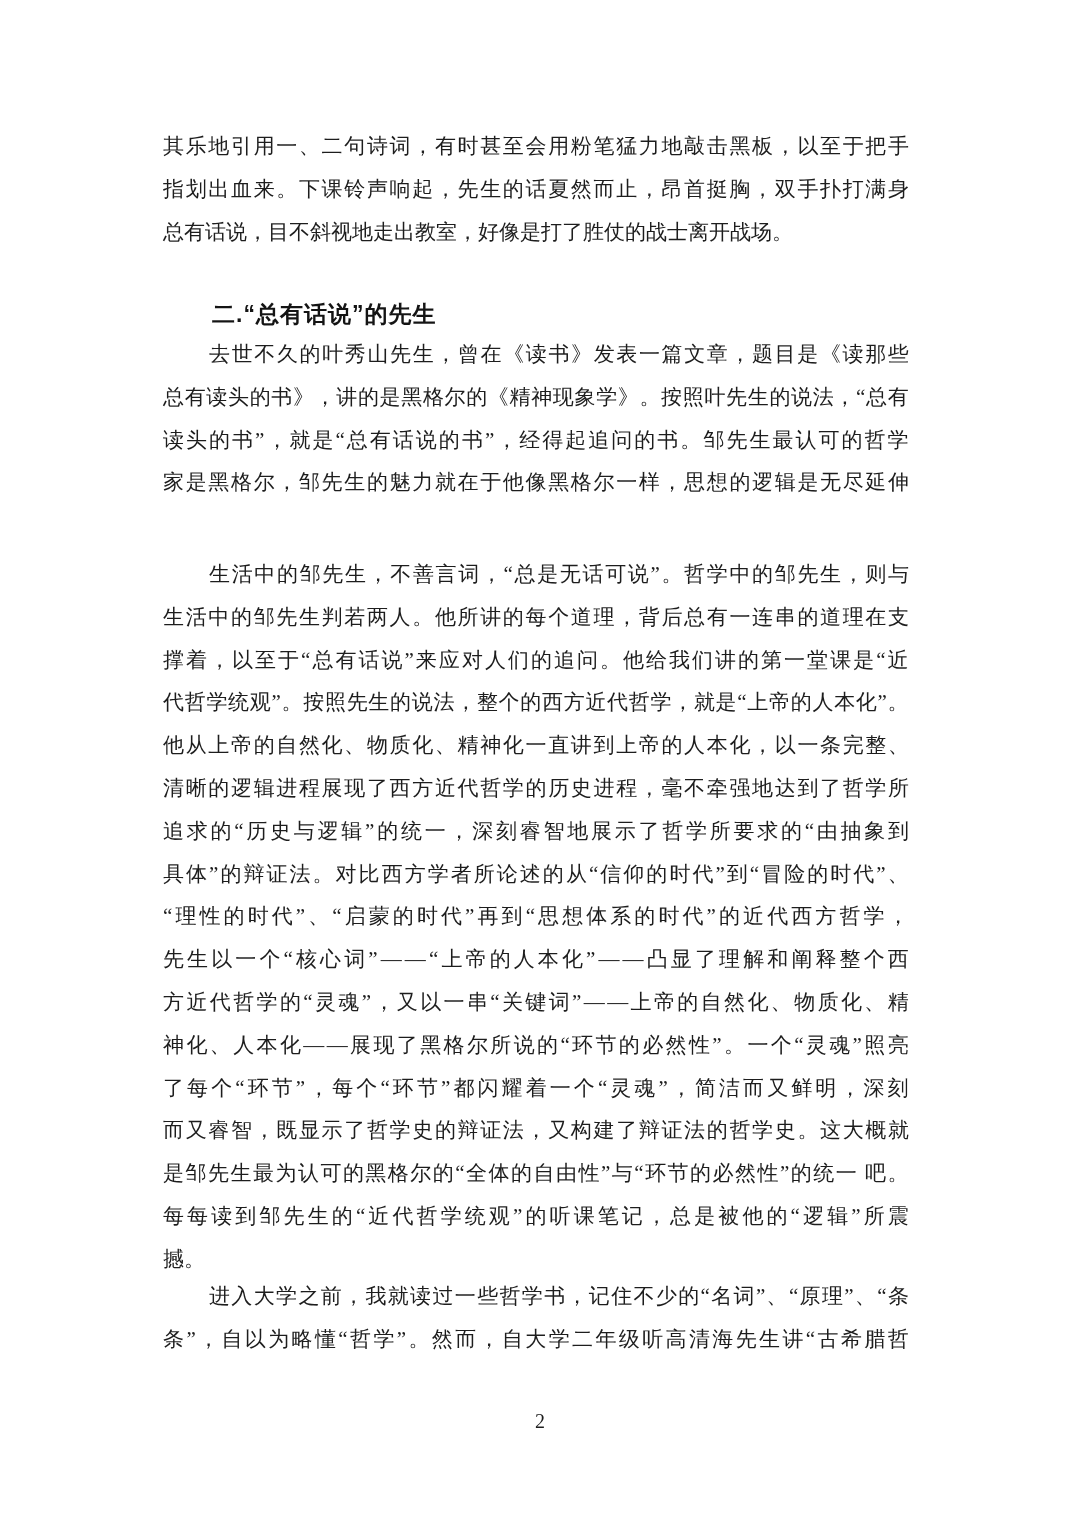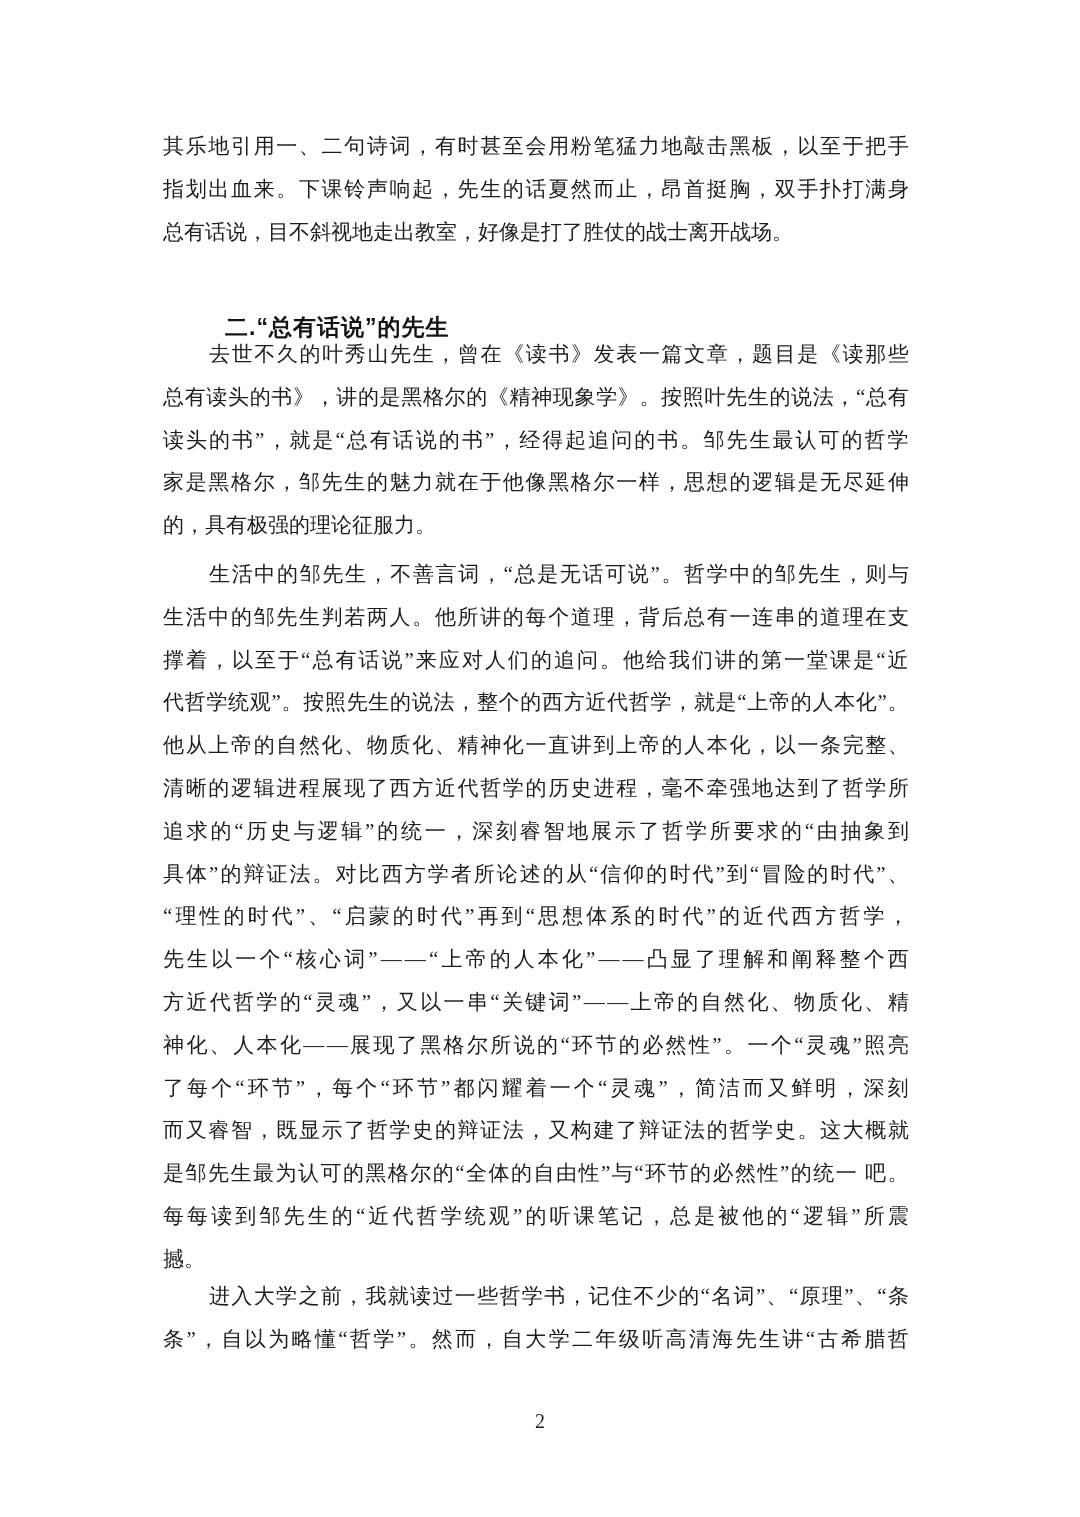--- a/index.html
+++ b/index.html
@@ -23,21 +23,21 @@
   }
   #para-1 { top: 125px; }
   #para-2 { top: 333px; }
   #para-3 { top: 553px; }
   #para-4 { top: 1275px; }
   .section-heading {
     position: absolute;
     left: 163px;
     top: 290px;
     width: 746px;
-    margin: 16px;
+    margin: 3px;
     box-sizing: border-box;
     padding-left: 46px;
     font-family: "Liberation Sans", "DejaVu Sans", sans-serif;
     font-weight: 700;
     font-size: 23px;
     line-height: 42.8px;
     color: #141414;
     letter-spacing: 1px;
   }
   .line {
@@ -281,21 +281,20 @@
         <span>想</span>
         <span>的</span>
         <span>逻</span>
         <span>辑</span>
         <span>是</span>
         <span>无</span>
         <span>尽</span>
         <span>延</span>
         <span>伸</span>
       </div>
-      <div class="line">的，具有极强的理论征服力。</div>
     </div>
 
   <div class="para" id="para-3">
       <div class="line justify indent">
         <span>生</span>
         <span>活</span>
         <span>中</span>
         <span>的</span>
         <span>邹</span>
         <span>先</span>

